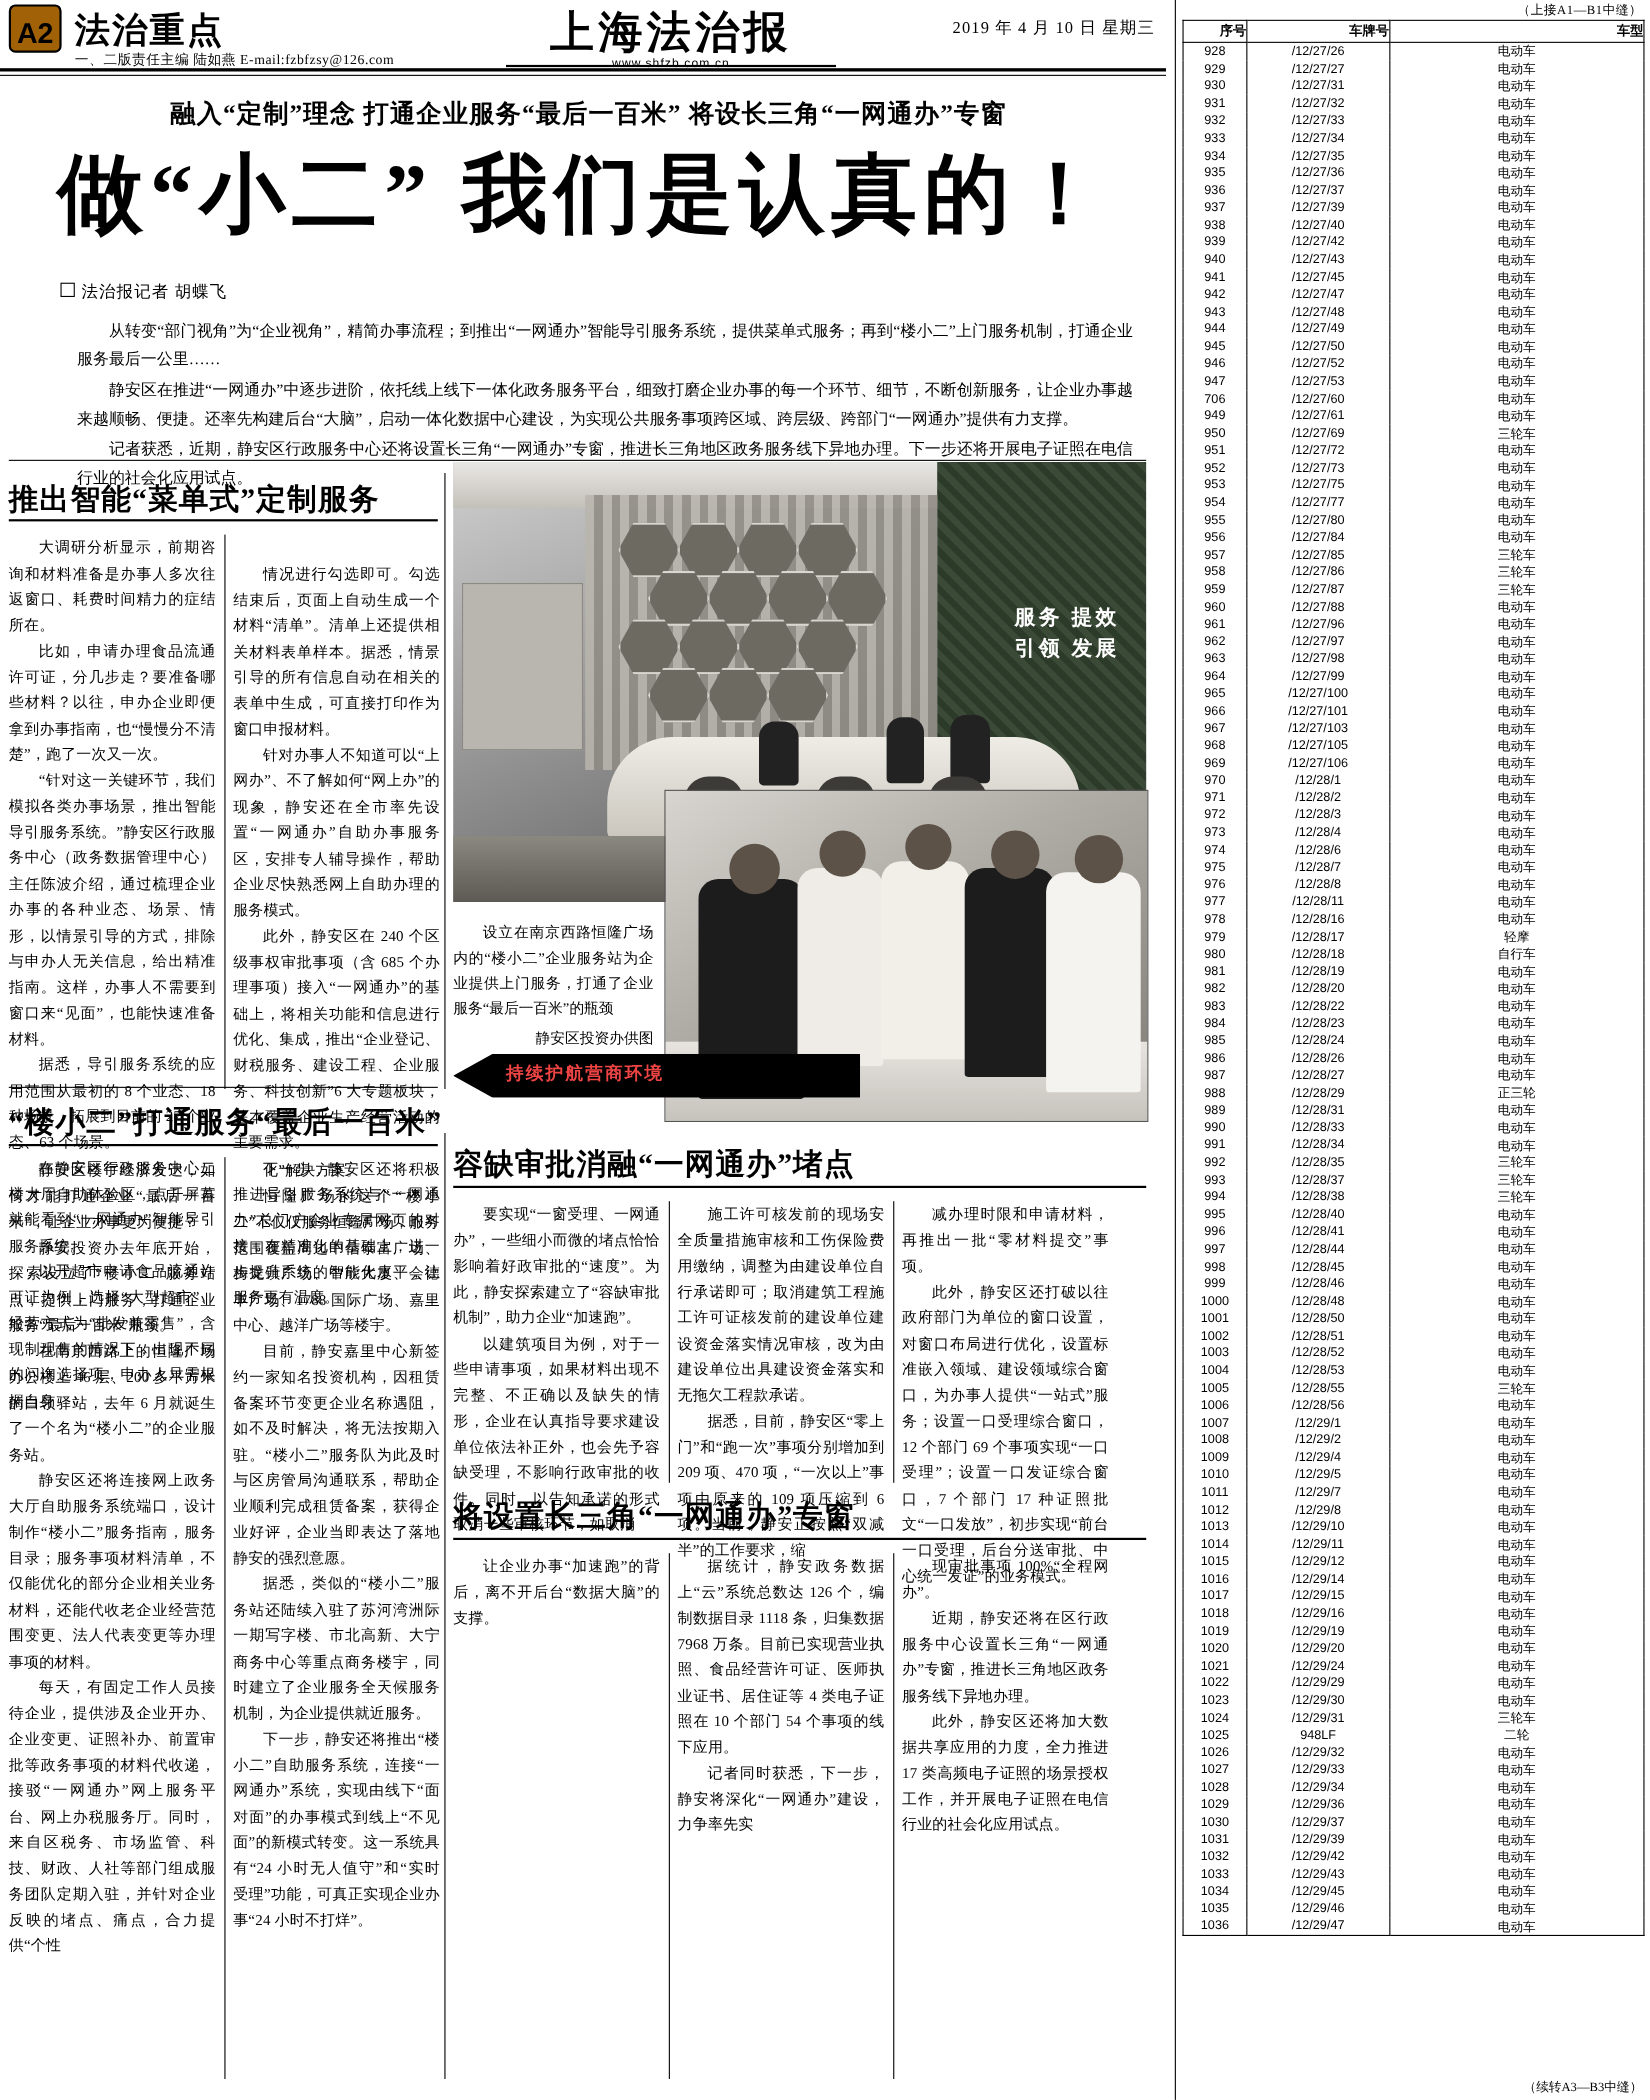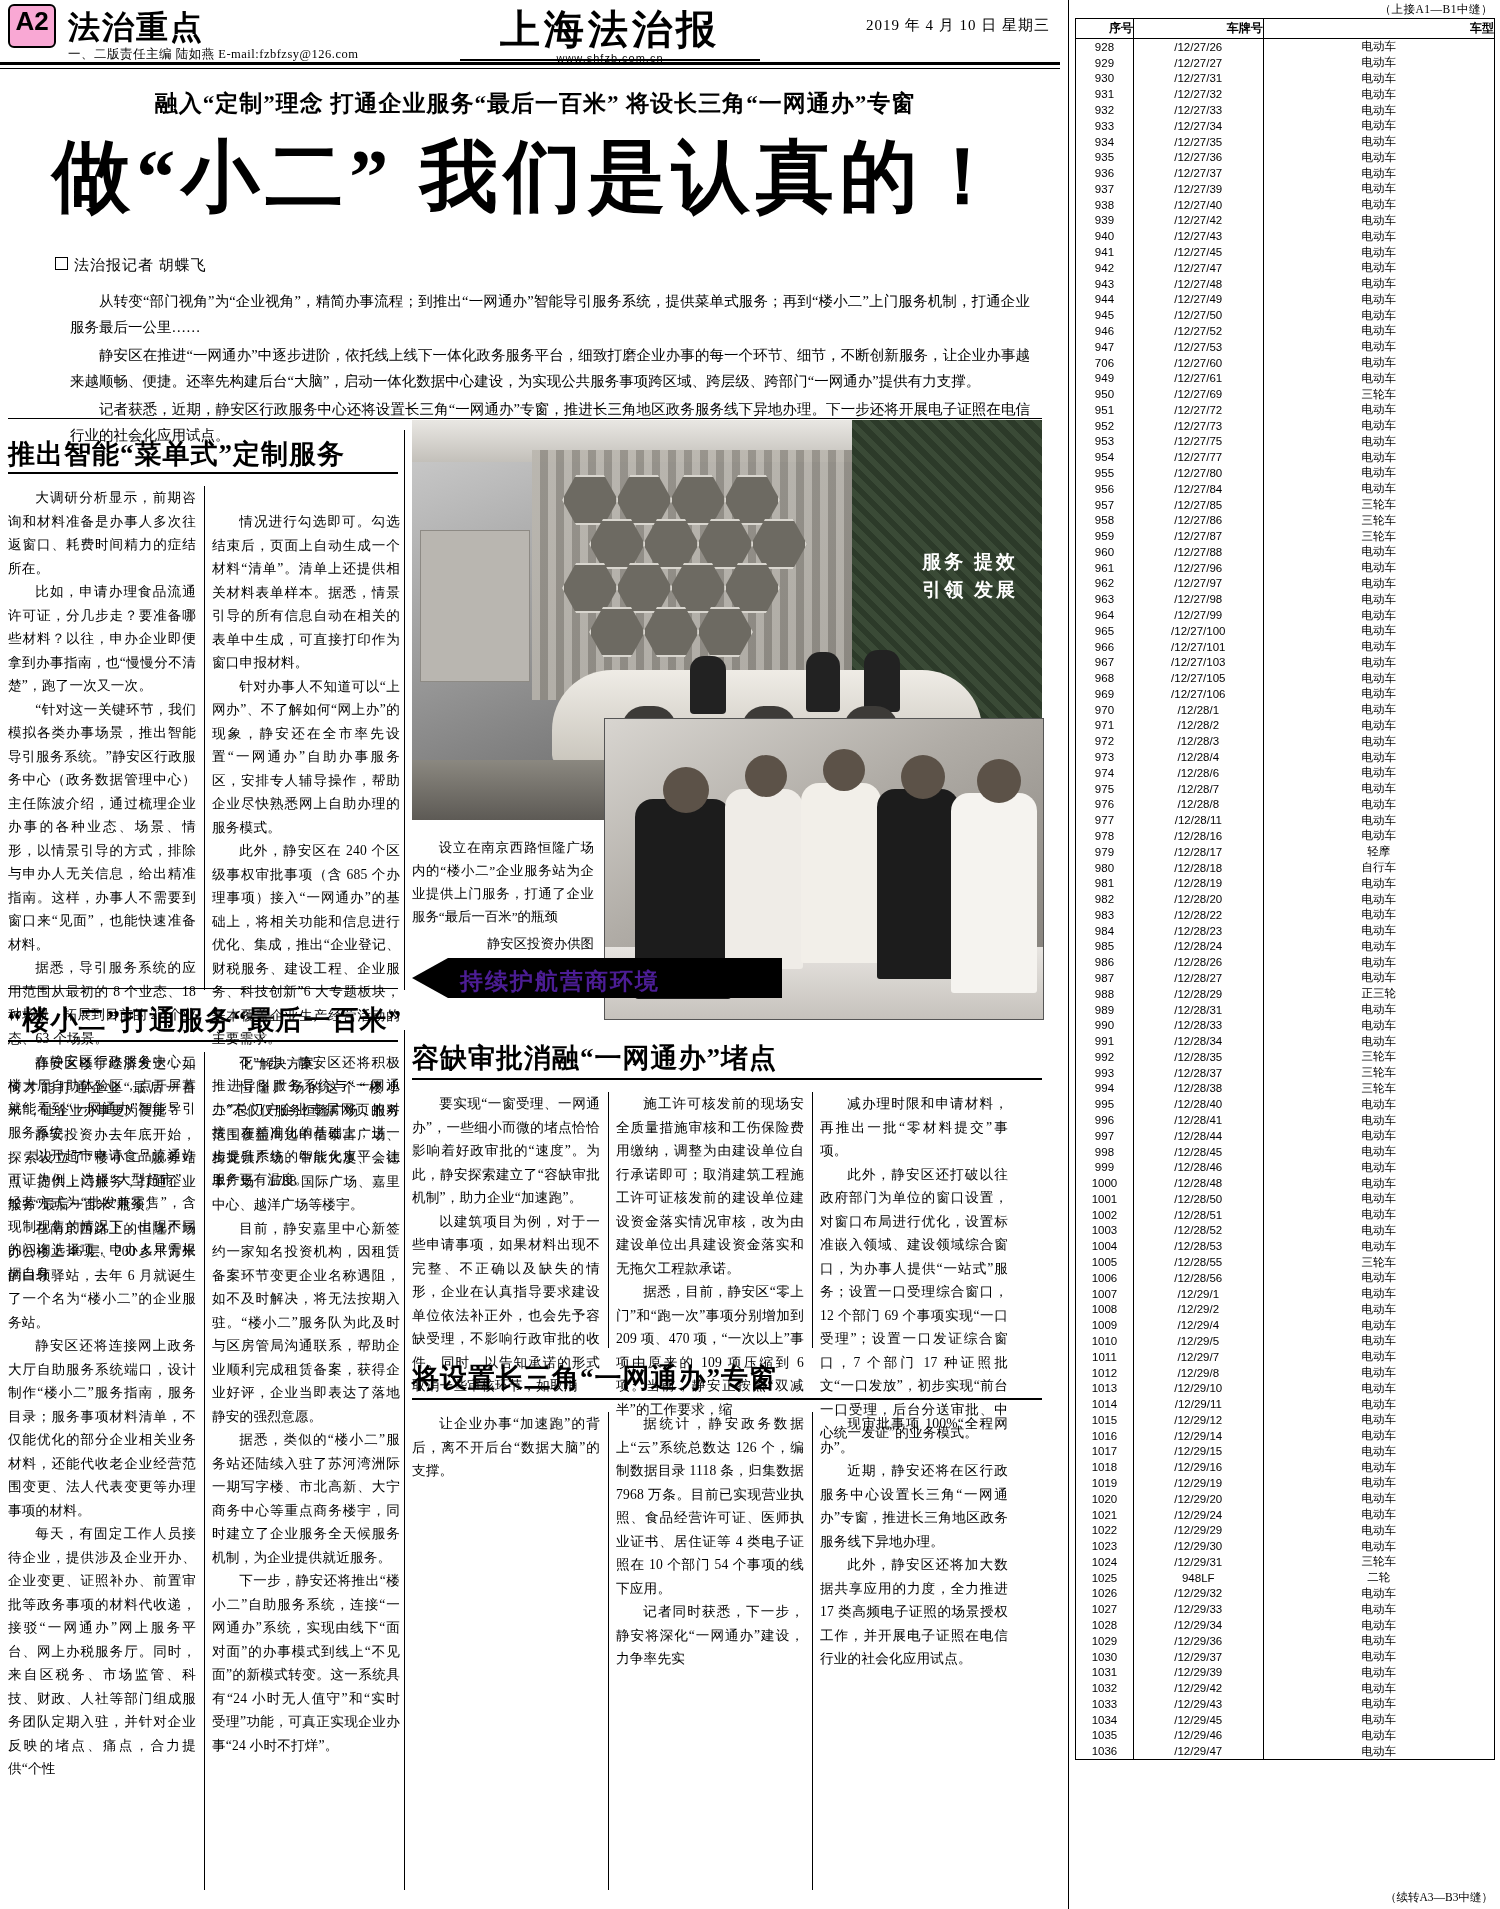--- a/index.html
+++ b/index.html
@@ -9,23 +9,23 @@
     font-family:"Liberation Serif","DejaVu Serif",serif;
     color:#000;
     position:relative;
     overflow:hidden;
   }
   
   .masthead{position:absolute;left:0;top:0;width:1060px;height:62px;}
   .page-badge{
     position:absolute;left:8px;top:4px;width:44px;height:40px;
     border:2px solid #000;border-radius:6px;
-    display:flex;align-items:flex-start;justify-content:center;
+    display:flex;align-items:flex-end;justify-content:center;
     font-family:"Liberation Sans",sans-serif;font-weight:bold;font-size:26px;
-    background:#f9a8d4;
+    background:#a16207;
   }
   .section-title{
     position:absolute;left:68px;top:6px;
     font-size:32px;font-weight:bold;letter-spacing:2px;
     font-family:"Liberation Serif",serif;
   }
   .editor-line{
     position:absolute;left:68px;top:46px;font-size:12.5px;letter-spacing:.5px;
   }
   .paper-name{
@@ -125,21 +125,21 @@
 
   .arrow-banner{
     position:absolute;left:412px;top:958px;width:370px;height:40px;
   }
   .arrow-banner .shape{
     position:absolute;left:0;top:0;width:100%;height:40px;
     background:#000;
     clip-path:polygon(0 50%,36px 0,100% 0,100% 100%,36px 100%);
   }
   .arrow-banner .txt{
-    position:absolute;left:48px;top:8px;color:#4c1d95;font-size:23px;font-weight:bold;letter-spacing:2px;
+    position:absolute;left:48px;top:8px;color:#ef4444;font-size:16px;font-weight:bold;letter-spacing:2px;
   }
 
   
   #sec3-title{position:absolute;left:412px;top:1040px;}
   #sec3-rule{position:absolute;left:412px;top:1078px;width:630px;height:0;border-top:2px solid #000;}
   #sec3-c1{position:absolute;left:412px;top:1092px;width:188px;}
   #sec3-c2{position:absolute;left:616px;top:1092px;width:188px;}
   #sec3-c3{position:absolute;left:820px;top:1092px;width:188px;}
 
   #sec4-title{position:absolute;left:412px;top:1360px;}

